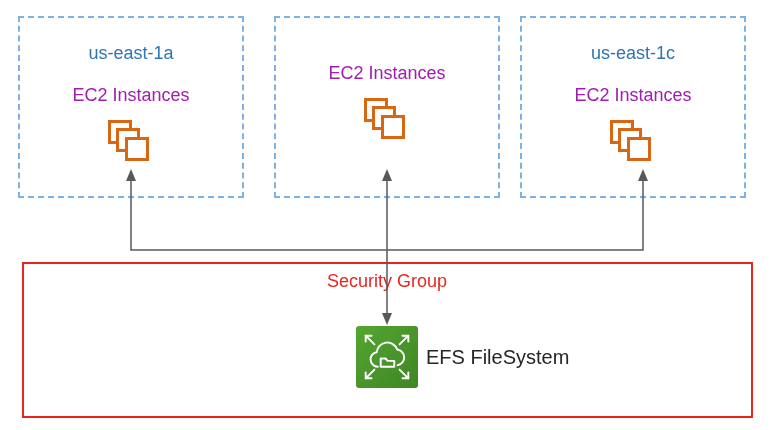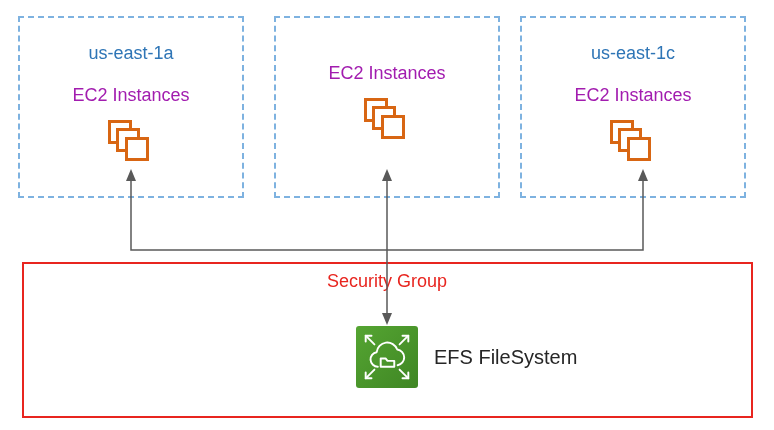--- a/index.html
+++ b/index.html
@@ -36,21 +36,21 @@
     position:absolute;left:0;top:270px;width:774px;text-align:center;
     font-size:18px;color:#E8251F;line-height:22px;
   }
   
   .efs-row{position:absolute;left:356px;top:326px;display:flex;align-items:center;}
   .efs-icon{
     width:62px;height:62px;border-radius:3px;
     background:linear-gradient(135deg,#55A532 0%,#3F8624 100%);
     display:block;
   }
-  .efs-label{font-size:20px;color:#262626;margin-left:16px;}
+  .efs-label{font-size:20px;color:#262626;margin-left:8px;}
 </style>
 </head>
 <body>
 
 <div id="canvas">
 
   <div class="zone" style="left:18px">
     <div class="zone-title">us-east-1a</div>
     <div class="zone-label">EC2 Instances</div>
     <div class="ec2-icon">

